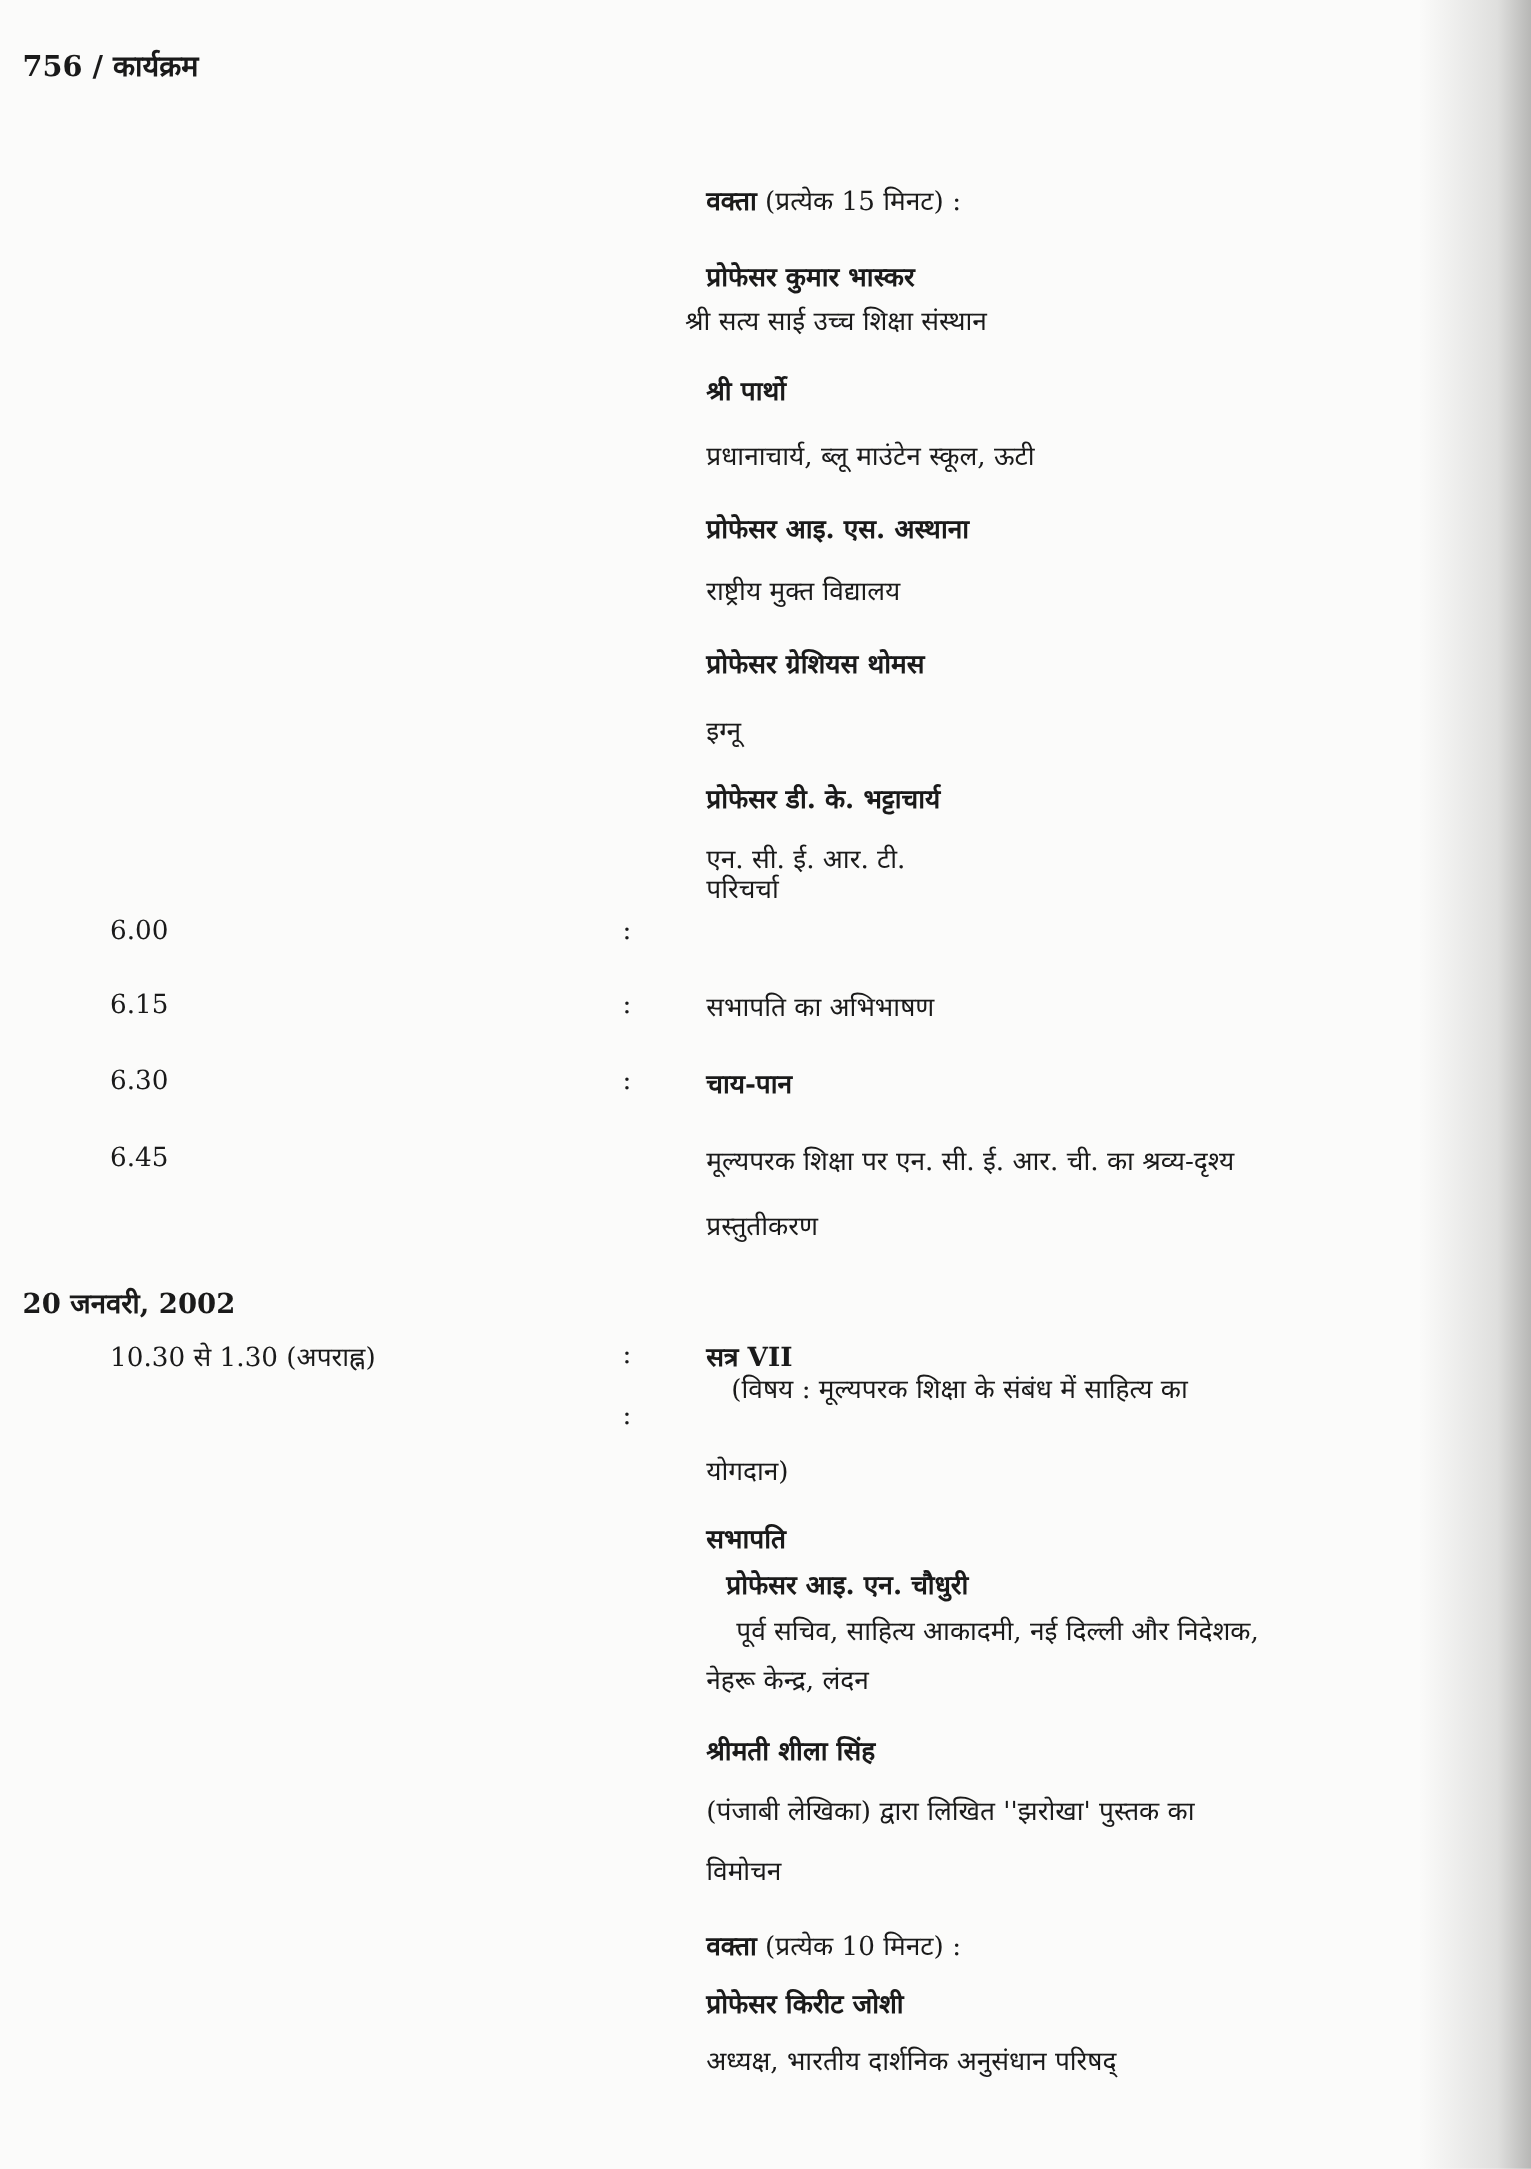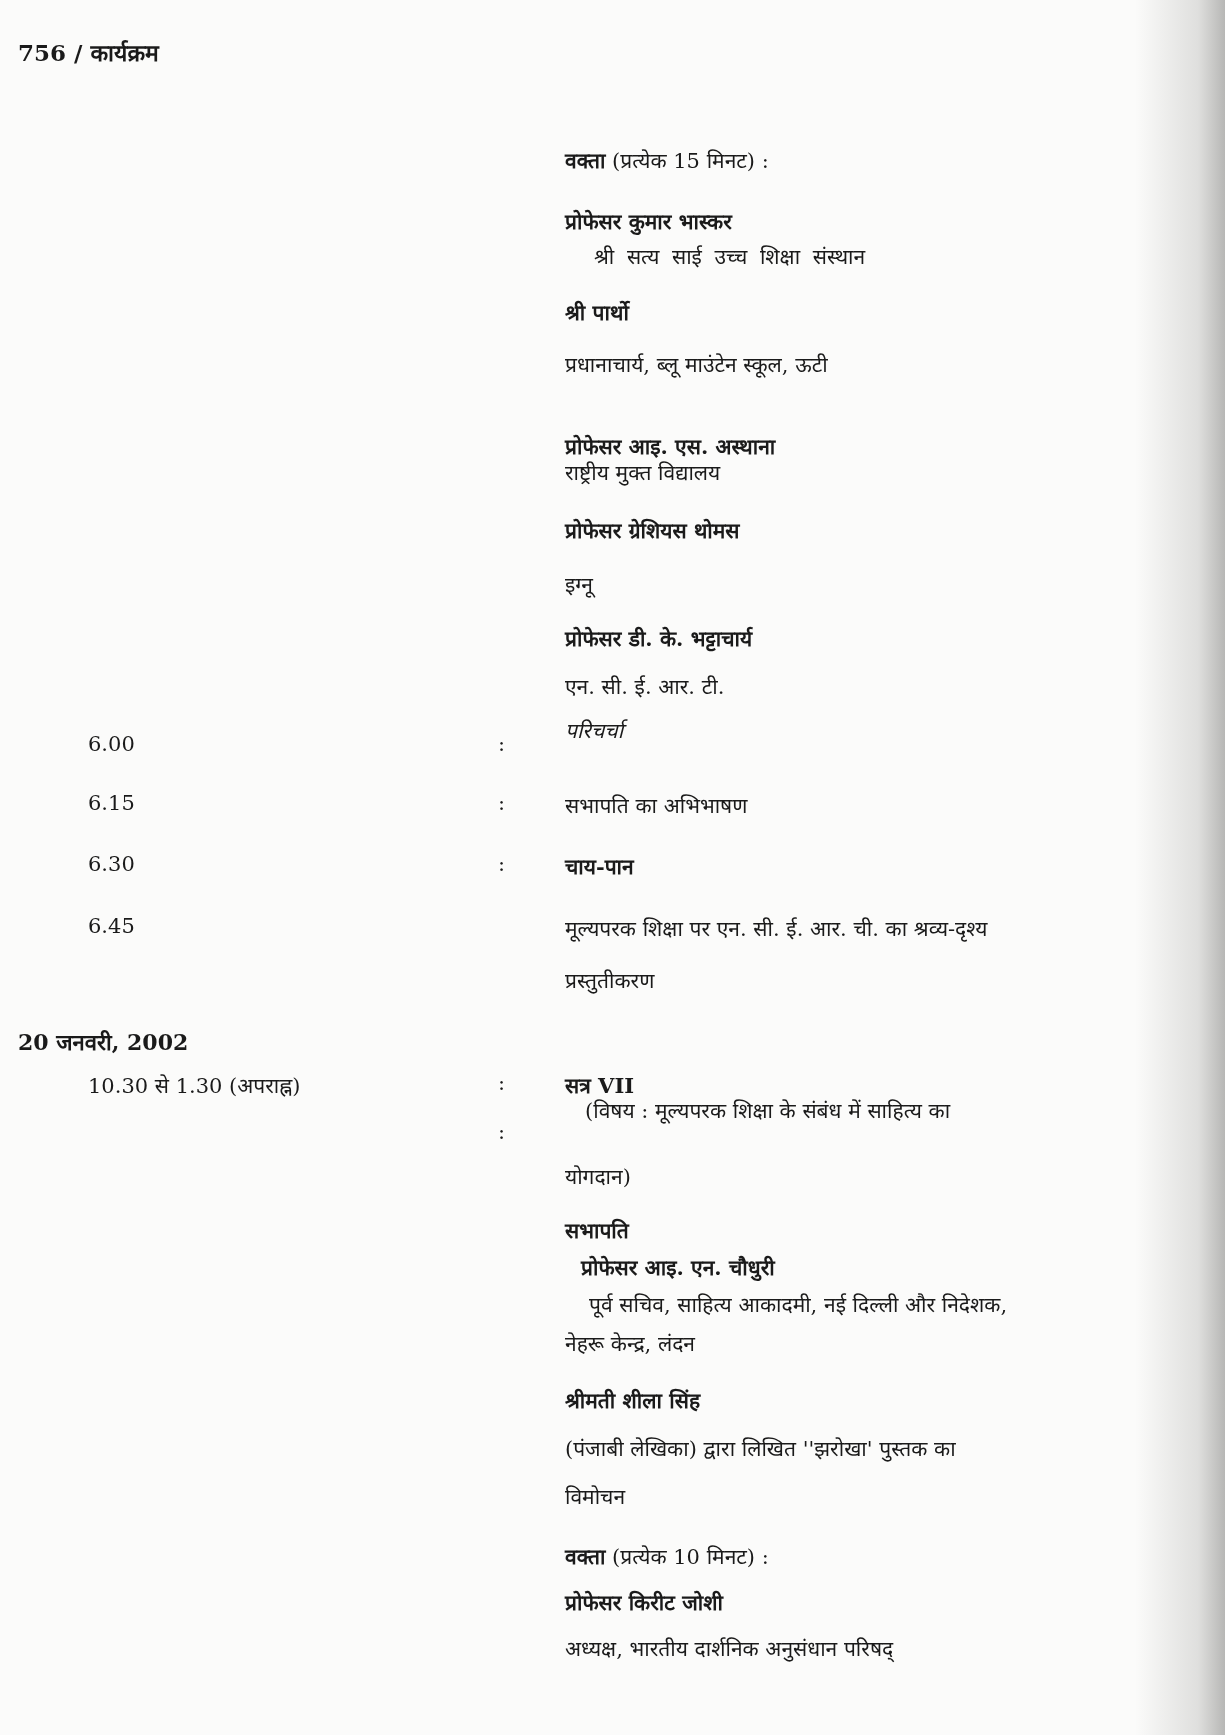--- a/index.html
+++ b/index.html
@@ -27,37 +27,37 @@
 
 <div class="edge-shadow"></div>
 
 <div class="abs header">756 / कार्यक्रम</div>
 
 <div class="abs rt" style="left:565px; top:146px;text-align:center;">
   <span class="b">वक्ता</span><span> (प्रत्येक 15 मिनट) :</span>
 </div>
 
 <div class="abs rt b" style="left:565px; top:207px;">प्रोफेसर कुमार भास्कर</div>
-<div class="abs rt" style="left:594px; top:242px;font-family:Liberation Mono, monospace;">श्री सत्य साई उच्च शिक्षा संस्थान</div>
+<div class="abs rt" style="left:548px; top:242px;">श्री सत्य साई उच्च शिक्षा संस्थान</div>
 
 <div class="abs rt b" style="left:565px; top:298px;">श्री पार्थो</div>
 <div class="abs rt" style="left:565px; top:350px;">प्रधानाचार्य, ब्लू माउंटेन स्कूल, ऊटी</div>
 
-<div class="abs rt b" style="left:565px; top:432px;">प्रोफेसर आइ. एस. अस्थाना</div>
+<div class="abs rt b" style="left:565px; top:408px;">प्रोफेसर आइ. एस. अस्थाना</div>
 <div class="abs rt" style="left:565px; top:458px;">राष्ट्रीय मुक्त विद्यालय</div>
 
 <div class="abs rt b" style="left:565px; top:516px;">प्रोफेसर ग्रेशियस थोमस</div>
 <div class="abs rt" style="left:565px; top:570px;">इग्नू</div>
 
 <div class="abs rt b" style="left:565px; top:624px;">प्रोफेसर डी. के. भट्टाचार्य</div>
 <div class="abs rt" style="left:565px; top:672px;">एन. सी. ई. आर. टी.</div>
 
 <div class="abs time" style="top:732px;">6.00</div>
 <div class="abs colon" style="top:732px;">:</div>
-<div class="abs desc" style="top:716px;font-style:italic;">परिचर्चा</div>
+<div class="abs desc" style="top:696px;">परिचर्चा</div>
 
 <div class="abs time" style="top:791px;">6.15</div>
 <div class="abs colon" style="top:791px;">:</div>
 <div class="abs desc" style="top:791px;">सभापति का अभिभाषण</div>
 
 <div class="abs time" style="top:852px;">6.30</div>
 <div class="abs colon" style="top:852px;">:</div>
 <div class="abs desc b" style="top:852px;">चाय-पान</div>
 
 <div class="abs time" style="top:914px;">6.45</div>

